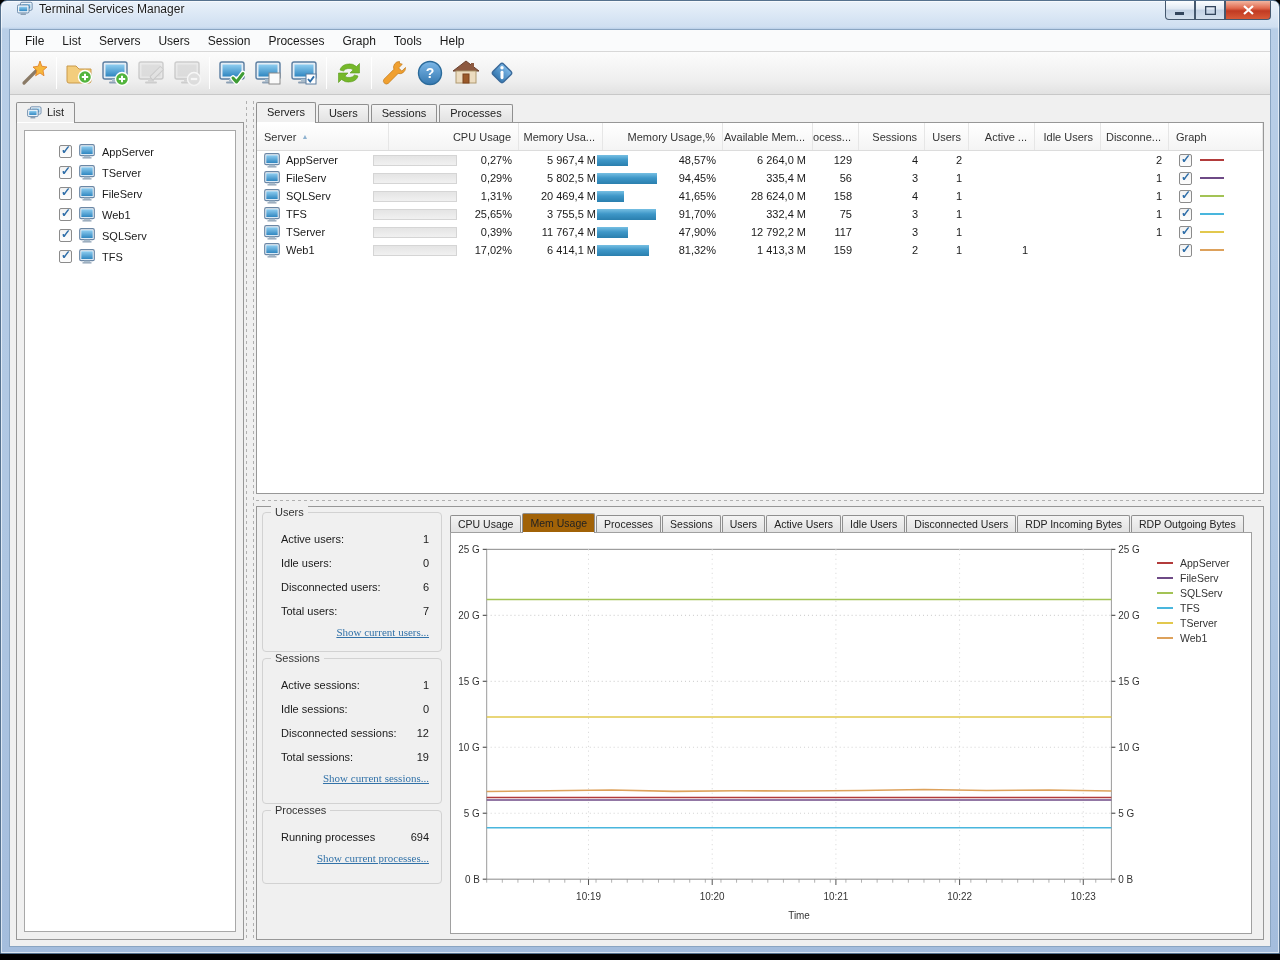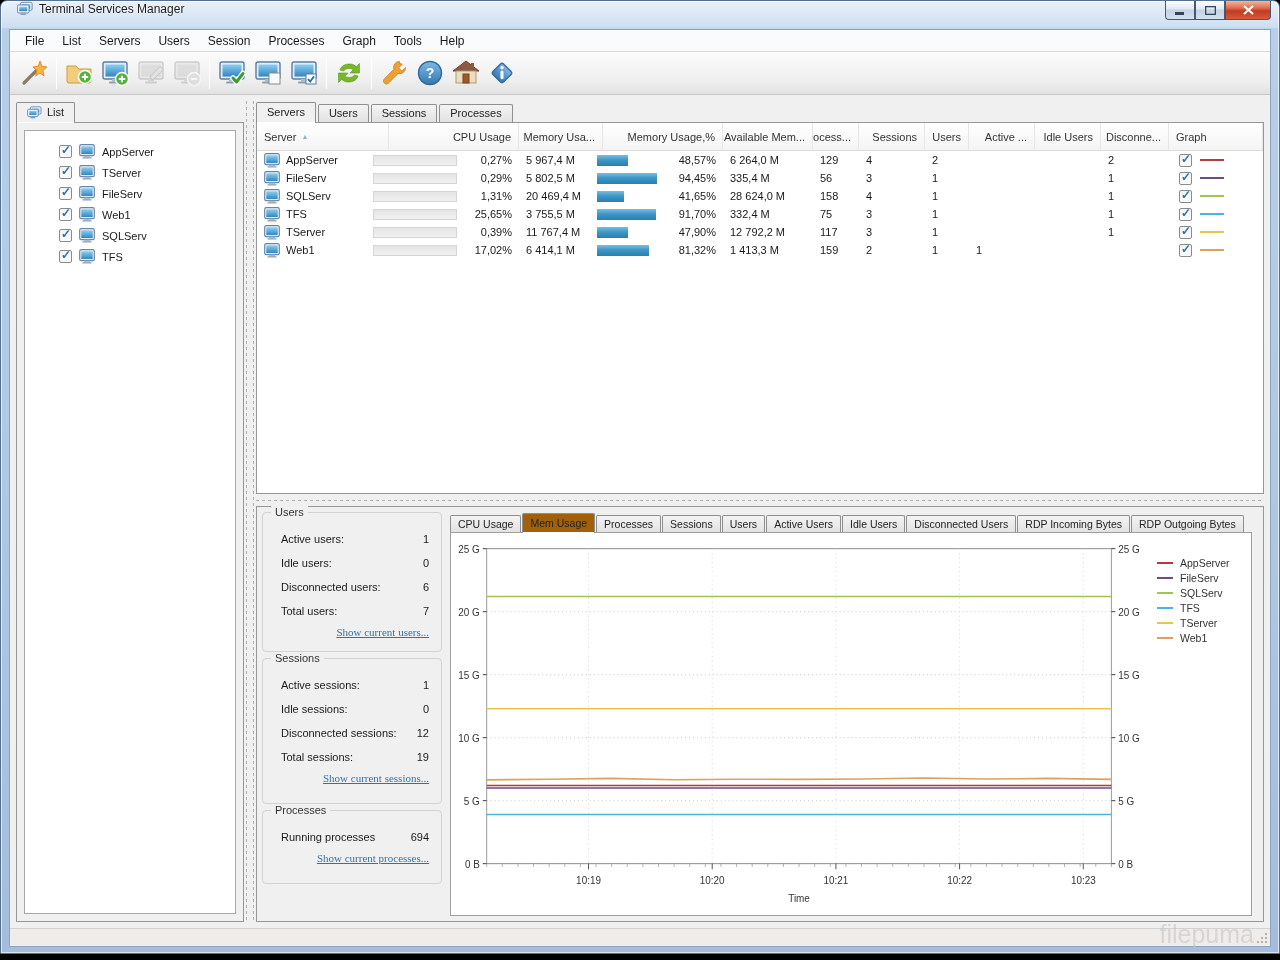--- a/index.html
+++ b/index.html
@@ -60,21 +60,21 @@
   
   .thead, .trow { display:grid;
      grid-template-columns:132px 130px 84px 120px 90px 46px 66px 44px 66px 66px 68px auto;
      align-items:center; }
   .thead { height:28px; background:linear-gradient(#ffffff,#f4f4f4); border-bottom:1px solid #dcdcdc; }
   .thead .hc { height:100%; display:flex; align-items:center; justify-content:flex-end;
      padding:0 7px; border-right:1px solid #e6e6e6; color:#333; white-space:nowrap; overflow:hidden; }
   .thead .hc.left { justify-content:flex-start; }
   .sort { color:#8fb2d0; font-size:7px; margin-left:5px; }
   .trow { height:18px; }
-  .td { padding:0 7px; white-space:nowrap; overflow:hidden; }
+  .td { padding:0 7px; text-align:right; white-space:nowrap; overflow:hidden; }
   .td.left { text-align:left; display:flex; align-items:center; gap:6px; }
   .cpu-cell, .mem-cell { display:flex; align-items:center; justify-content:flex-end; gap:13px; padding:0 7px; }
   .cpu-track { width:84px; height:11px; background:linear-gradient(#e3e3e3,#f2f2f2);
                box-shadow:inset 0 0 0 1px #d5d5d5; flex:none; }
   .bar-fill { height:11px; background:linear-gradient(#76bfe3,#3e97c8 45%,#2a7fae); }
   .mem-bar { width:64px; display:flex; flex:none; }
   .num { min-width:42px; text-align:right; }
   .graph-cell { display:flex; align-items:center; gap:8px; padding-left:10px; }
   .swatch { width:24px; height:2px; }
   
@@ -778,27 +778,14 @@
                     <span class="lg-dash" style="background:#dda15b"></span>
                     <span>Web1</span>
                   </div>
                 </div>
             </div>
           </div>
         </div>
       </div>
     </div>
 
-    <div class="statusbar">
-      <span class="watermark">filepuma</span>
-      <svg class="grip" width="12" height="12">
-        <g fill="#b6b0aa">
-            <rect x="9" y="9" width="2" height="2"></rect>
-            <rect x="9" y="5" width="2" height="2"></rect>
-        <rect x="5" y="9" width="2" height="2"></rect>
-            <rect x="9" y="1" width="2" height="2"></rect>
-        <rect x="5" y="5" width="2" height="2"></rect>
-            <rect x="1" y="9" width="2" height="2"></rect>
-          </g>
-      </svg>
-    </div>
   </div>
 </div>
 
 </body></html>

